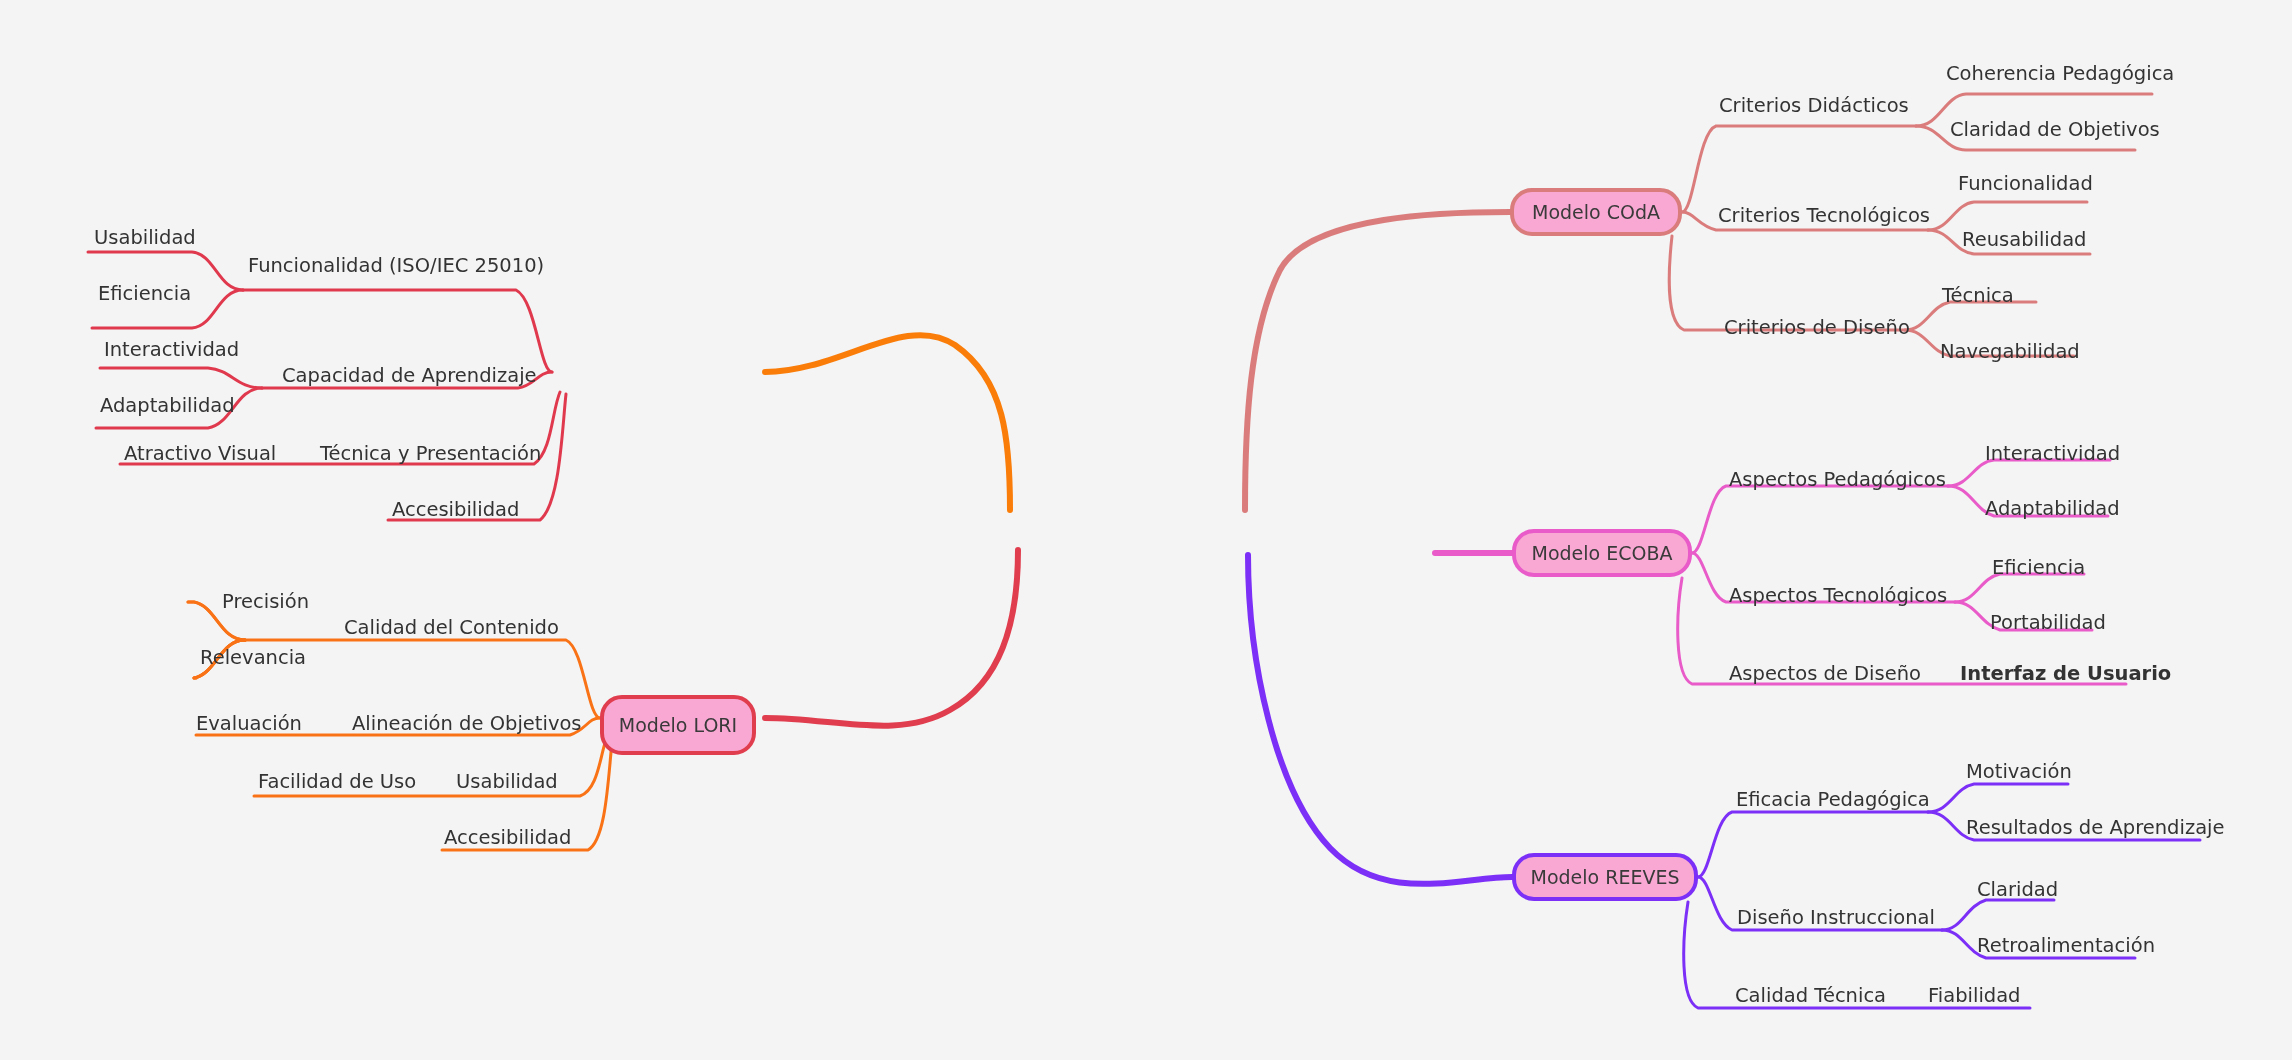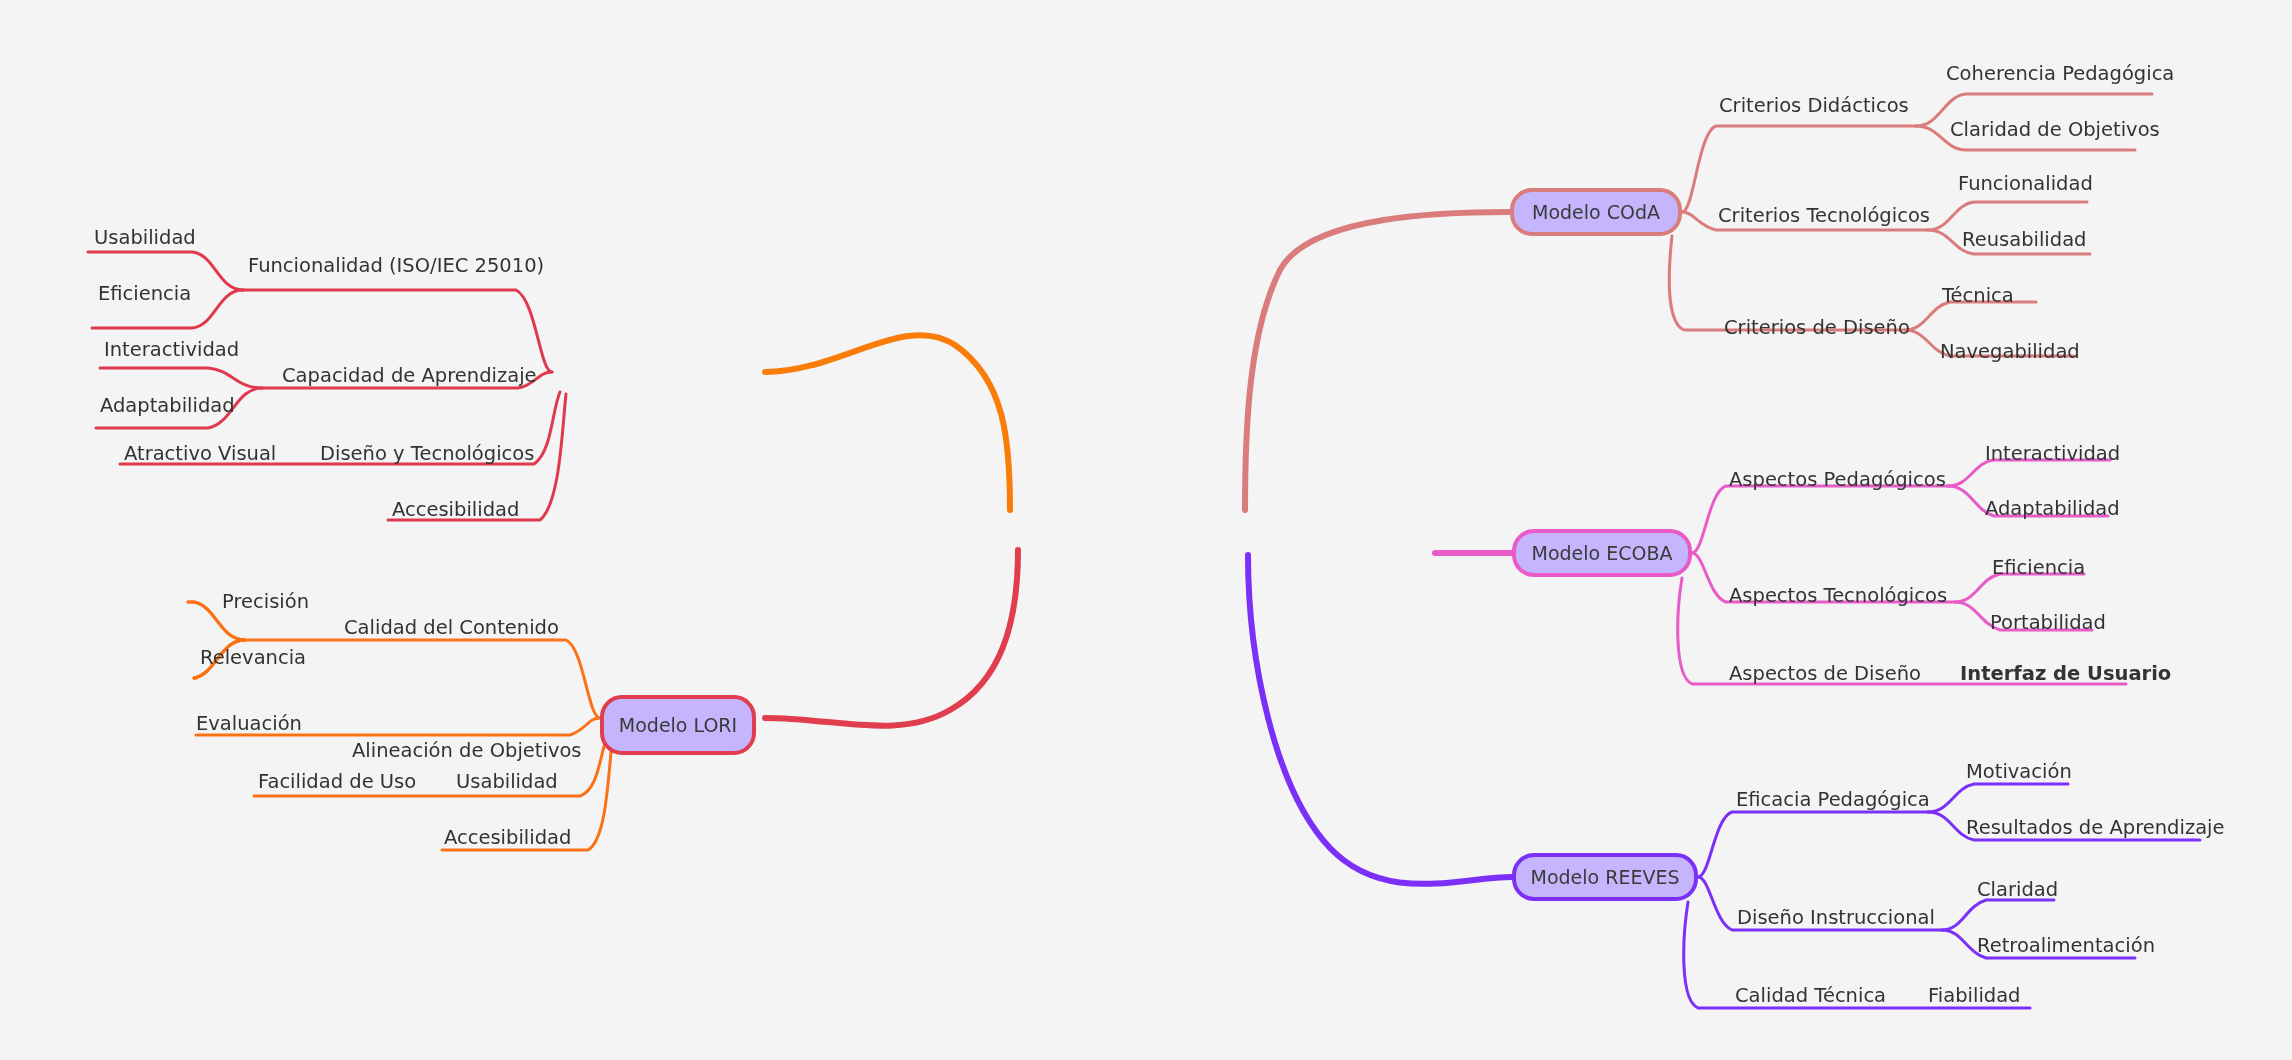--- a/index.html
+++ b/index.html
@@ -40,21 +40,21 @@
     display: flex;
     align-items: center;
     justify-content: center;
     white-space: nowrap;
     letter-spacing: .1px;
   }
 
   
   .pill-node {
     position: absolute;
-    background: #c4b5fd;
+    background: #f9a8d4;
     border: 4px solid #888;
     border-radius: 22px;
     color: #3a3a3a;
     font-size: 19px;
     line-height: 1;
     display: flex;
     align-items: center;
     justify-content: center;
     white-space: nowrap;
     box-sizing: border-box;
@@ -150,33 +150,33 @@
 
 
   <span class="label lvl2" style="left:248px; top:256px;">Funcionalidad (ISO/IEC 25010)</span>
   <span class="label leaf" style="left:94px; top:228px;">Usabilidad</span>
   <span class="label leaf" style="left:98px; top:284px;">Eficiencia</span>
 
   <span class="label lvl2" style="left:282px; top:366px;">Capacidad de Aprendizaje</span>
   <span class="label leaf" style="left:104px; top:340px;">Interactividad</span>
   <span class="label leaf" style="left:100px; top:396px;">Adaptabilidad</span>
 
-  <span class="label lvl2" style="left:320px; top:444px;">Diseño y Tecnológicos</span>
+  <span class="label lvl2" style="left:320px; top:444px;">Técnica y Presentación</span>
   <span class="label leaf" style="left:124px; top:444px;">Atractivo Visual</span>
   <span class="label leaf" style="left:392px; top:500px;">Accesibilidad</span>
 
   <div class="pill-node" style="left:600px; top:695px; width:156px; height:60px; border-color:#e03e4e;">
     <span>Modelo LORI</span>
   </div>
 
   <span class="label lvl2" style="left:344px; top:618px;">Calidad del Contenido</span>
   <span class="label leaf" style="left:222px; top:592px;">Precisión</span>
   <span class="label leaf" style="left:200px; top:648px;">Relevancia</span>
 
-  <span class="label lvl2" style="left:352px; top:714px;margin-top:27px;">Alineación de Objetivos</span>
+  <span class="label lvl2" style="left:352px; top:714px;">Alineación de Objetivos</span>
   <span class="label leaf" style="left:196px; top:714px;">Evaluación</span>
 
   <span class="label lvl2" style="left:456px; top:772px;">Usabilidad</span>
   <span class="label leaf" style="left:258px; top:772px;">Facilidad de Uso</span>
   <span class="label leaf" style="left:444px; top:828px;">Accesibilidad</span>
 
   <div class="pill-node" style="left:1510px; top:188px; width:172px; height:48px; border-color:#db7c7c;">
     <span>Modelo COdA</span>
   </div>
 

